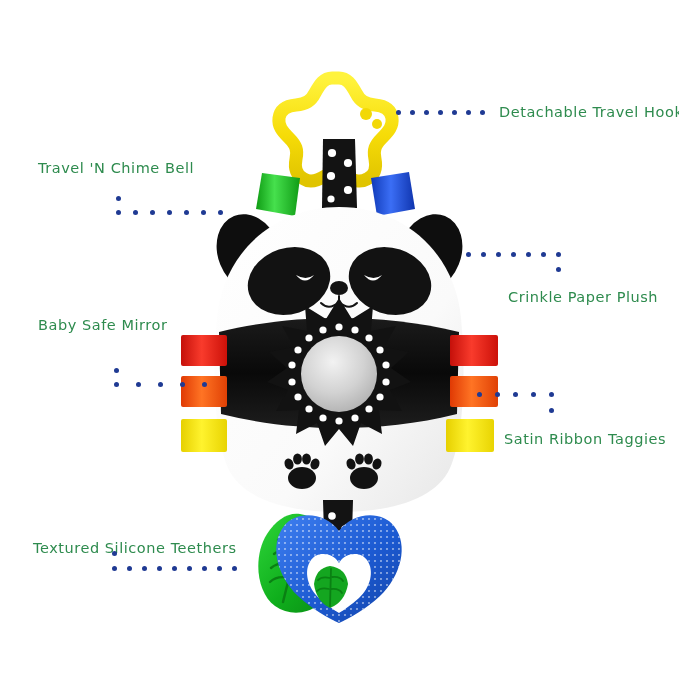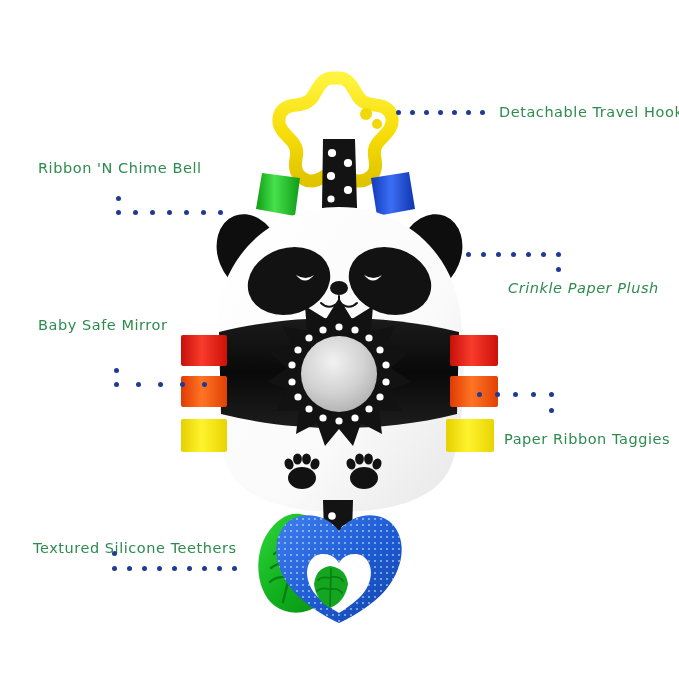--- a/index.html
+++ b/index.html
@@ -287,21 +287,21 @@
         <path d="M331 569 L330 606"></path>
         <path d="M330 578 q-8 -2 -12 2"></path>
         <path d="M329 589 q-8 -2 -12 2"></path>
         <path d="M332 577 q8 -1 11 4"></path>
         <path d="M331 589 q8 -1 11 4"></path>
       </g>
     </g>
   </svg>
 
   <div>
-    <div class="label" style="left:38px;top:160px;">Ribbon 'N Chime Bell</div>
+    <div class="label" style="left:38px;top:160px;">Travel 'N Chime Bell</div>
     <div class="dots" style="left:116px;top:196px;">
       <span class="dot" style="left:0px;top:0px;"></span>
       <span class="dot" style="left:0px;top:14px;"></span>
       <span class="dot" style="left:17px;top:14px;"></span>
       <span class="dot" style="left:34px;top:14px;"></span>
       <span class="dot" style="left:51px;top:14px;"></span>
       <span class="dot" style="left:68px;top:14px;"></span>
       <span class="dot" style="left:85px;top:14px;"></span>
       <span class="dot" style="left:102px;top:14px;"></span>
     </div>
@@ -314,21 +314,21 @@
       <span class="dot" style="left:14px;top:0px;"></span>
       <span class="dot" style="left:28px;top:0px;"></span>
       <span class="dot" style="left:42px;top:0px;"></span>
       <span class="dot" style="left:56px;top:0px;"></span>
       <span class="dot" style="left:70px;top:0px;"></span>
       <span class="dot" style="left:84px;top:0px;"></span>
     </div>
   </div>
 
   <div>
-    <div class="label" style="left:508px;top:280px;font-style:italic;">Crinkle Paper Plush</div>
+    <div class="label" style="left:508px;top:289px;">Crinkle Paper Plush</div>
     <div class="dots" style="left:466px;top:252px;">
       <span class="dot" style="left:0px;top:0px;"></span>
       <span class="dot" style="left:15px;top:0px;"></span>
       <span class="dot" style="left:30px;top:0px;"></span>
       <span class="dot" style="left:45px;top:0px;"></span>
       <span class="dot" style="left:60px;top:0px;"></span>
       <span class="dot" style="left:75px;top:0px;"></span>
       <span class="dot" style="left:90px;top:0px;"></span>
       <span class="dot" style="left:90px;top:15px;"></span>
     </div>
@@ -340,21 +340,21 @@
       <span class="dot" style="left:0px;top:0px;"></span>
       <span class="dot" style="left:0px;top:14px;"></span>
       <span class="dot" style="left:22px;top:14px;"></span>
       <span class="dot" style="left:44px;top:14px;"></span>
       <span class="dot" style="left:66px;top:14px;"></span>
       <span class="dot" style="left:88px;top:14px;"></span>
     </div>
   </div>
 
   <div>
-    <div class="label" style="left:504px;top:431px;">Paper Ribbon Taggies</div>
+    <div class="label" style="left:504px;top:431px;">Satin Ribbon Taggies</div>
     <div class="dots" style="left:477px;top:392px;">
       <span class="dot" style="left:0px;top:0px;"></span>
       <span class="dot" style="left:18px;top:0px;"></span>
       <span class="dot" style="left:36px;top:0px;"></span>
       <span class="dot" style="left:54px;top:0px;"></span>
       <span class="dot" style="left:72px;top:0px;"></span>
       <span class="dot" style="left:72px;top:16px;"></span>
     </div>
   </div>
 

